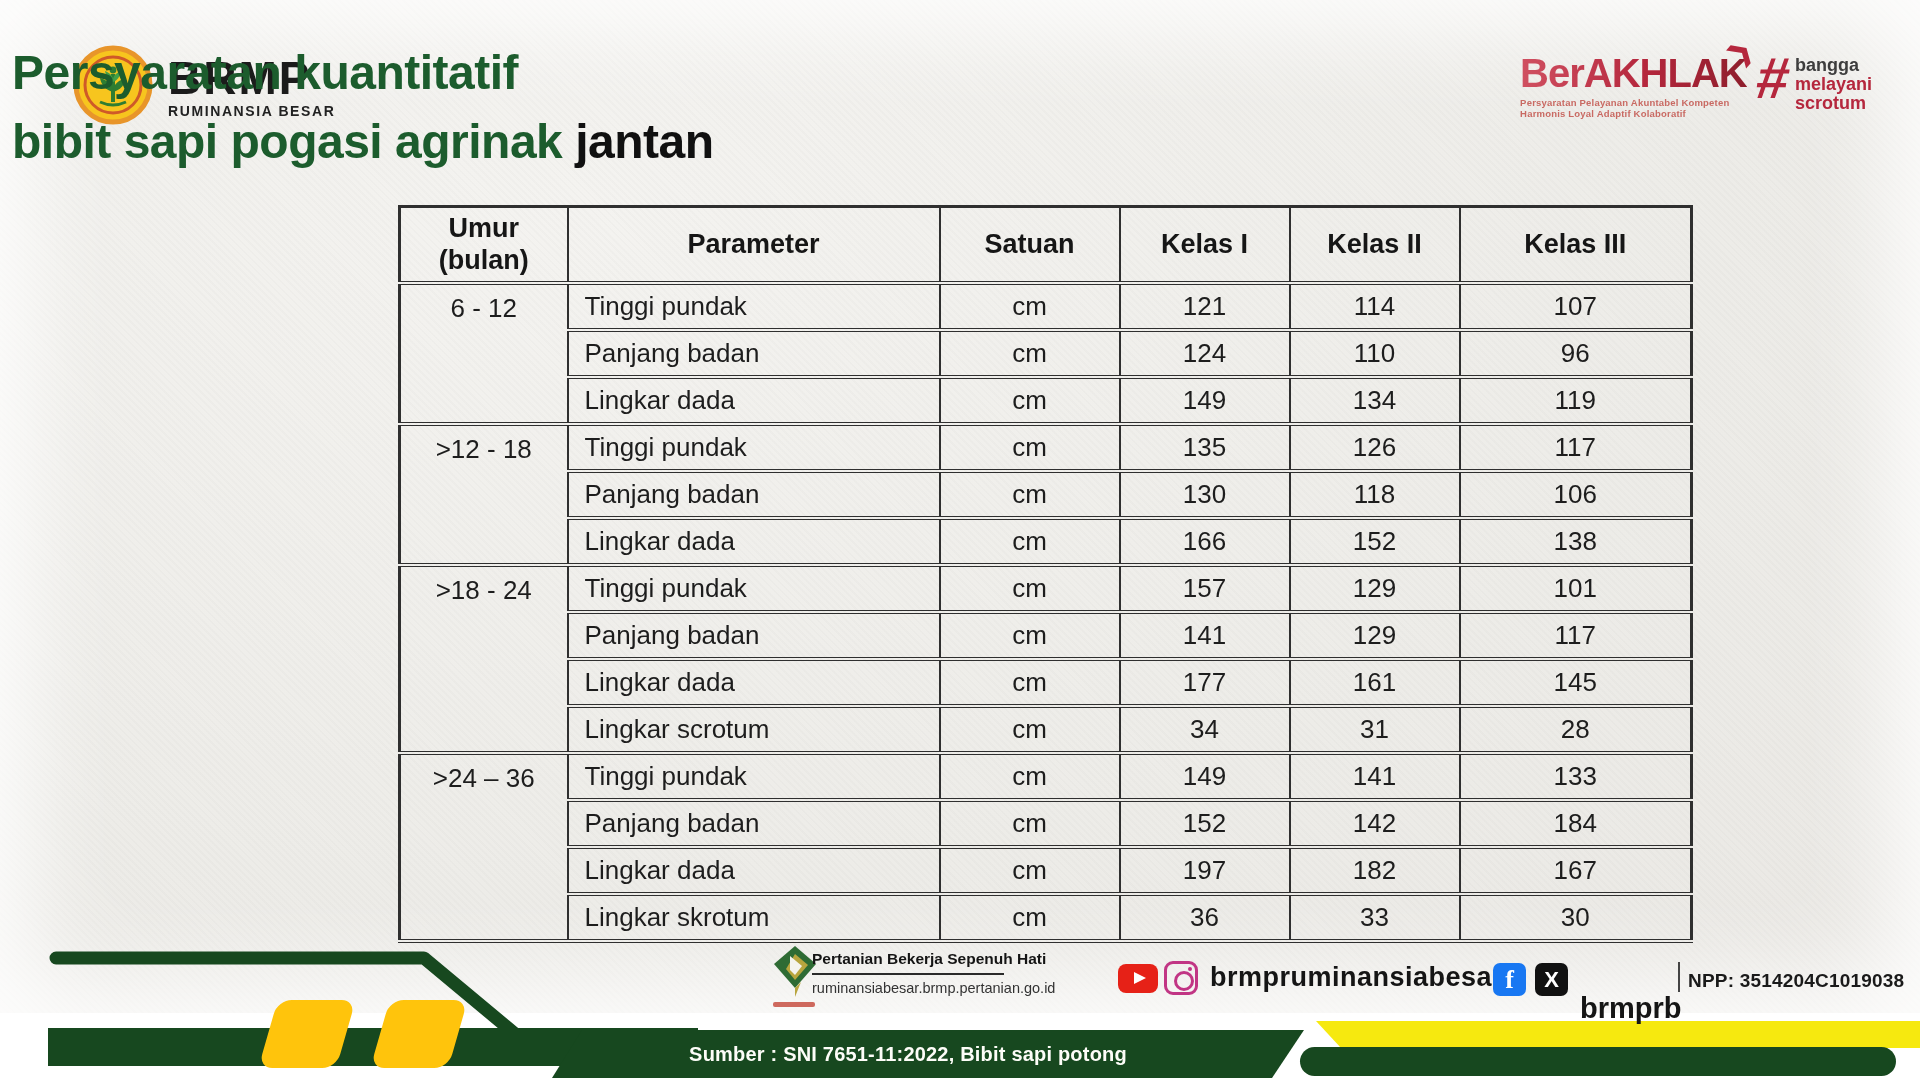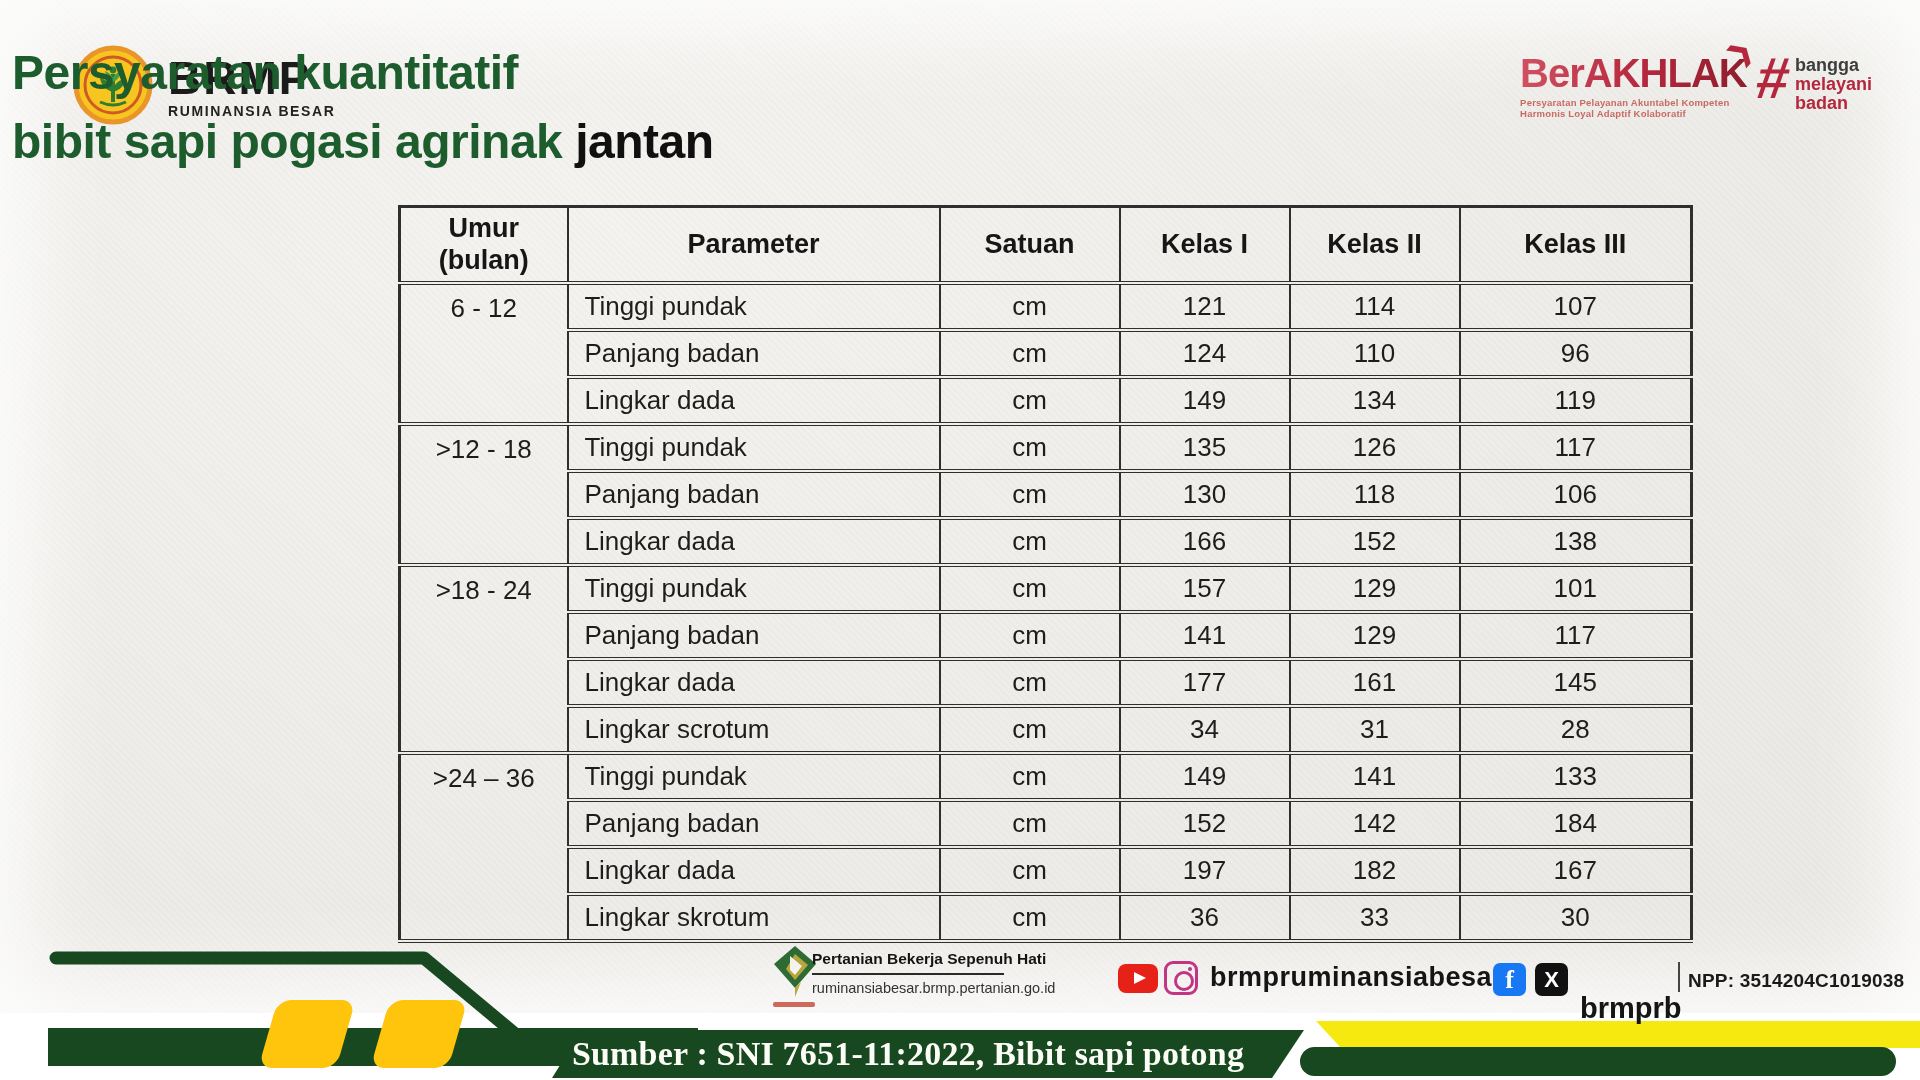--- a/index.html
+++ b/index.html
@@ -82,21 +82,21 @@
   .deco-svg { position:absolute; left:0; top:0; width:1920px; height:1080px; pointer-events:none; }
   .band-left { position:absolute; left:48px; top:1028px; width:650px; height:38px; background:#17481f; }
   .chip { position:absolute; width:78px; height:68px; background:#ffc40c; border-radius:14px; transform:skewX(-16deg); }
   .chip1 { left:268px; top:1000px; }
   .chip2 { left:380px; top:1000px; }
   .ribbon {
     position:absolute; left:552px; top:1030px; width:752px; height:48px; background:#17481f;
     clip-path:polygon(30px 0%, 100% 0%, calc(100% - 32px) 100%, 0% 100%);
     display:flex; align-items:center; justify-content:center;
   }
-  .ribbon .src { color:#fdfdf8; font-size:34px; font-weight:700; letter-spacing:0.2px; padding-right:40px;font-family:Liberation Serif, serif; }
+  .ribbon .src { color:#fdfdf8; font-size:20px; font-weight:700; letter-spacing:0.2px; padding-right:40px; }
   .ystripe { position:absolute; left:1286px; top:1021px; width:634px; height:27px; background:#f6e90f; clip-path:polygon(30px 0%, 100% 0%, 100% 100%, 55px 100%); }
   .gbar { position:absolute; left:1300px; top:1047px; width:596px; height:29px; background:#17481f; border-radius:15px; }
 </style>
 </head>
 <body>
 
 <div id="canvas">
 
   <div class="brmp">
     <span>
@@ -131,21 +131,21 @@
       <span class="ba-arrow">❯</span>
       <div class="ba-tag">
         <div>Persyaratan Pelayanan Akuntabel Kompeten</div>
         <div>Harmonis Loyal Adaptif Kolaboratif</div>
       </div>
     </div>
     <div class="ba-hash">#</div>
     <div class="ba-words">
       <span class="w0">bangga</span>
       <span class="w1">melayani</span>
-      <span class="w2">badan</span>
+      <span class="w2">scrotum</span>
     </div>
   </div>
 
   <table class="sni-table">
     <colgroup>
       <col style="width:168px">
         <col style="width:372px">
         <col style="width:180px">
       <col style="width:170px">
         <col style="width:170px">

